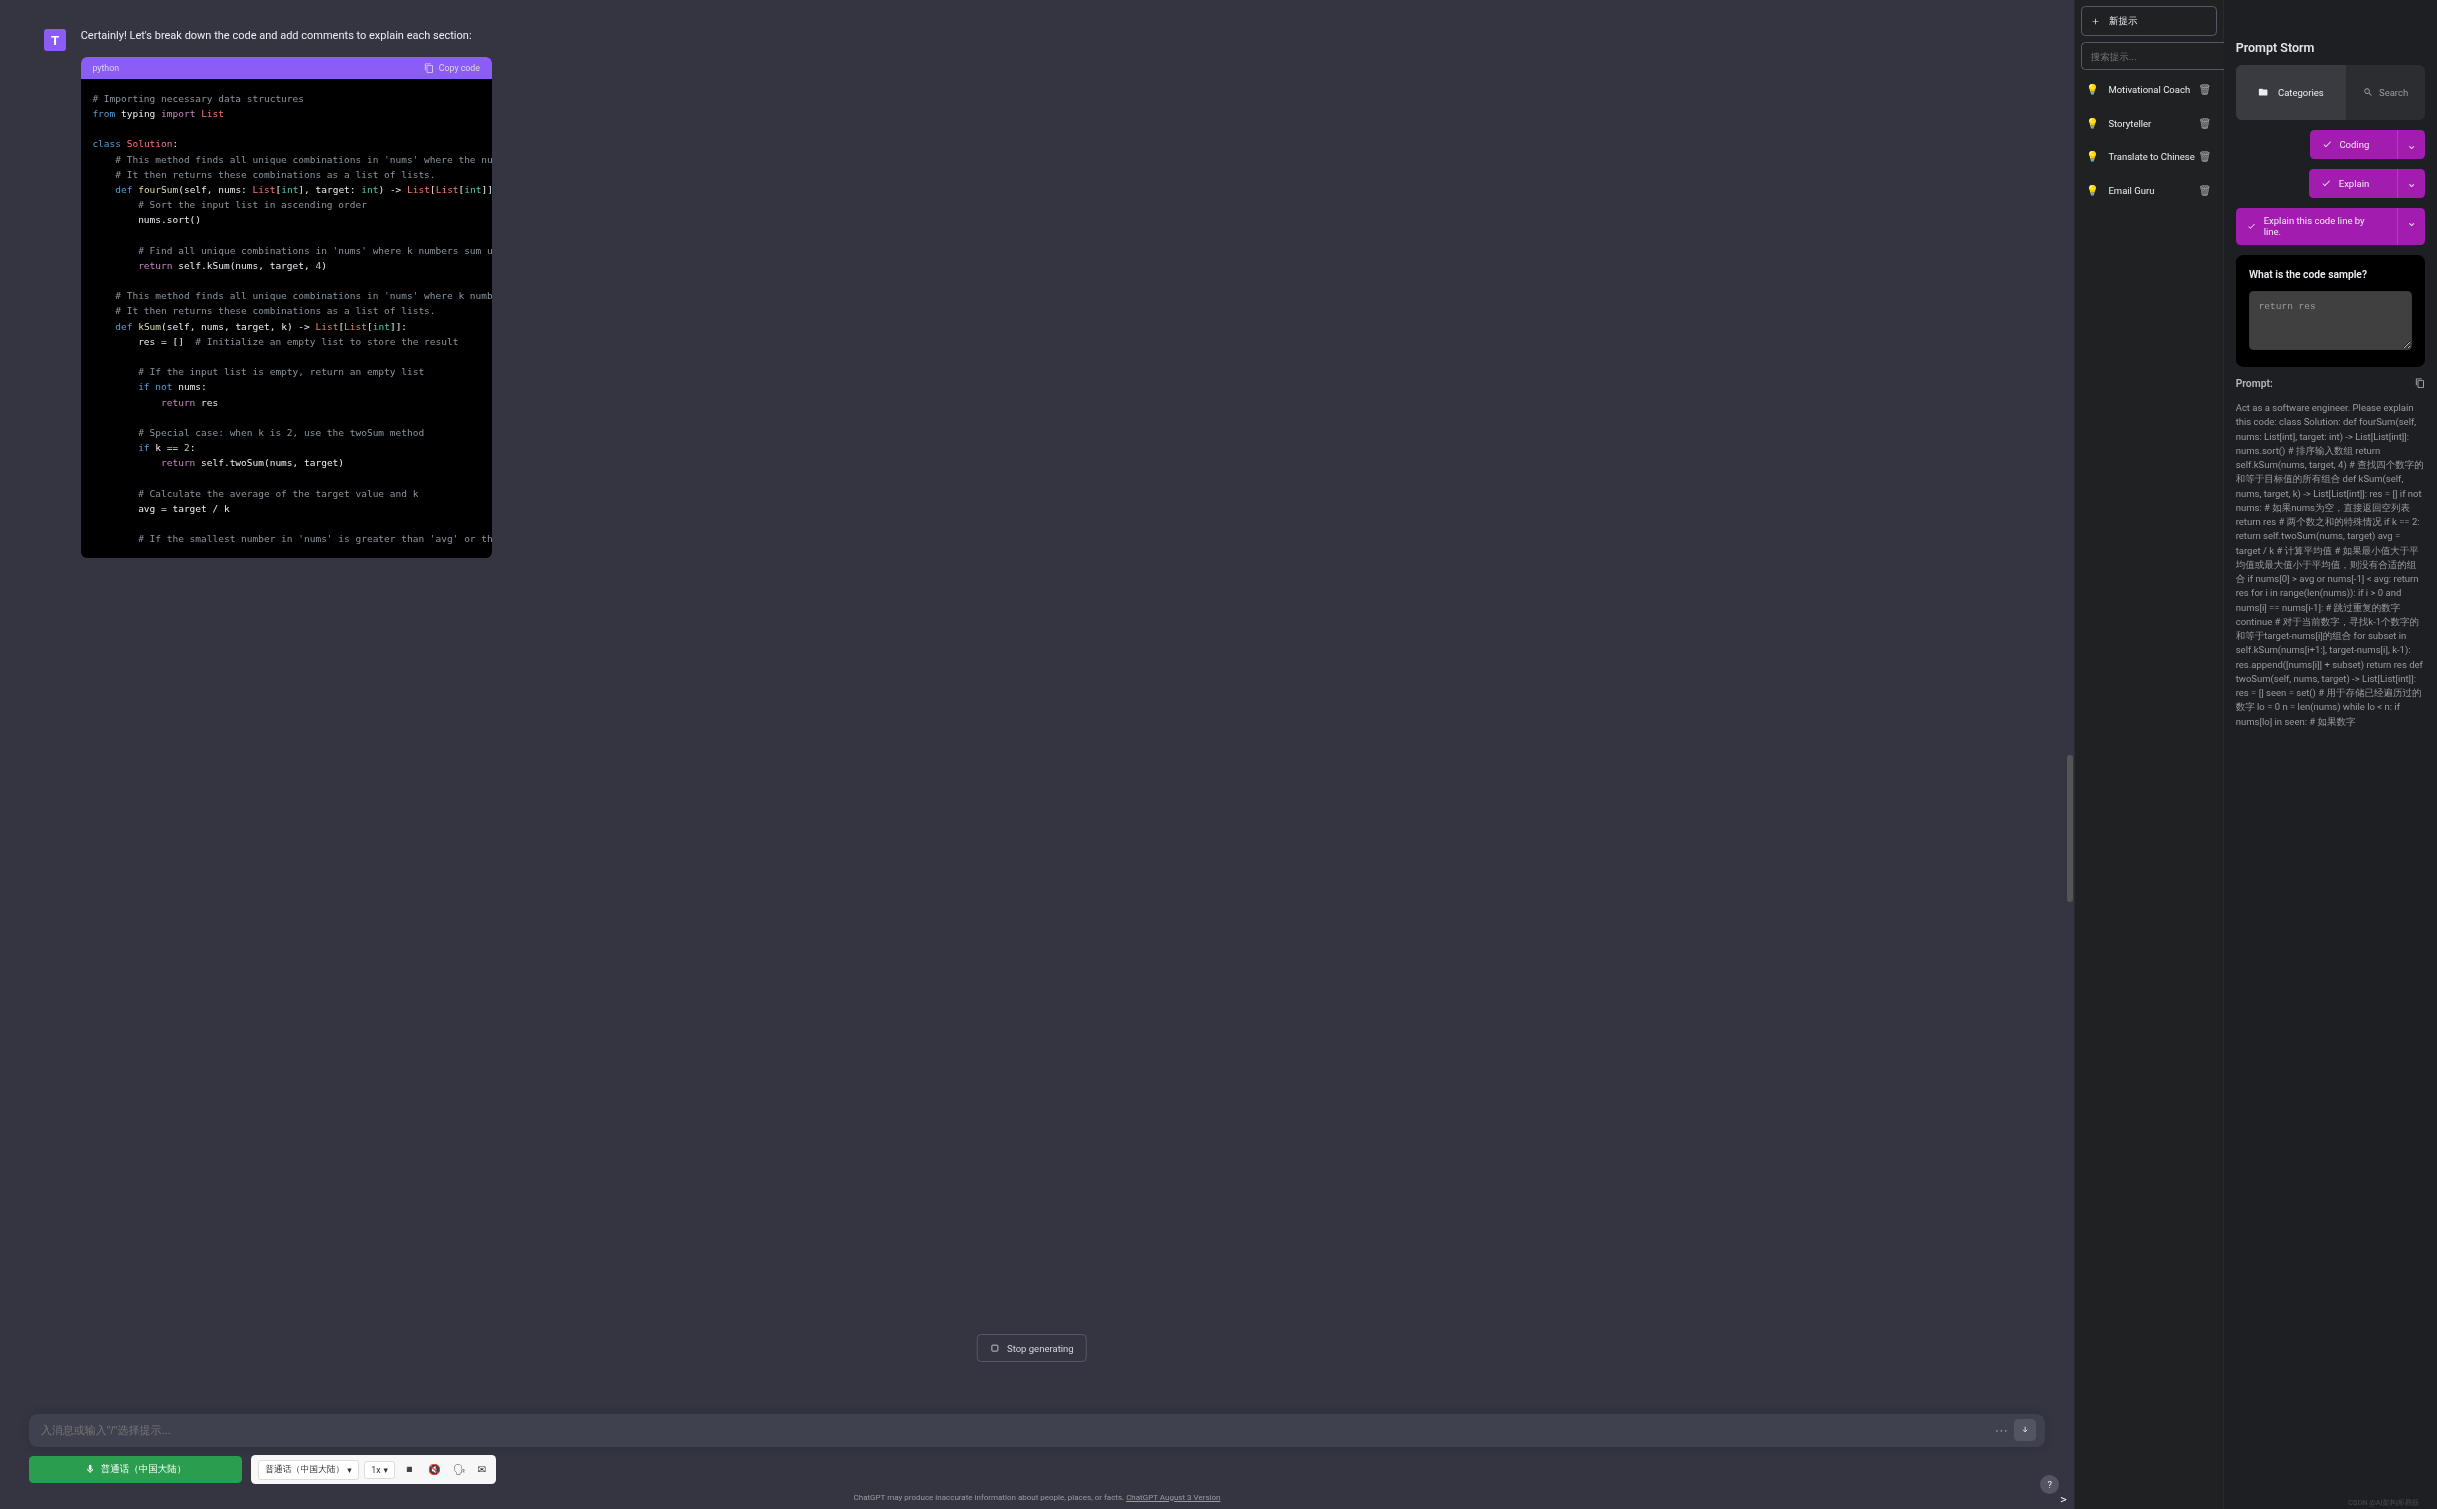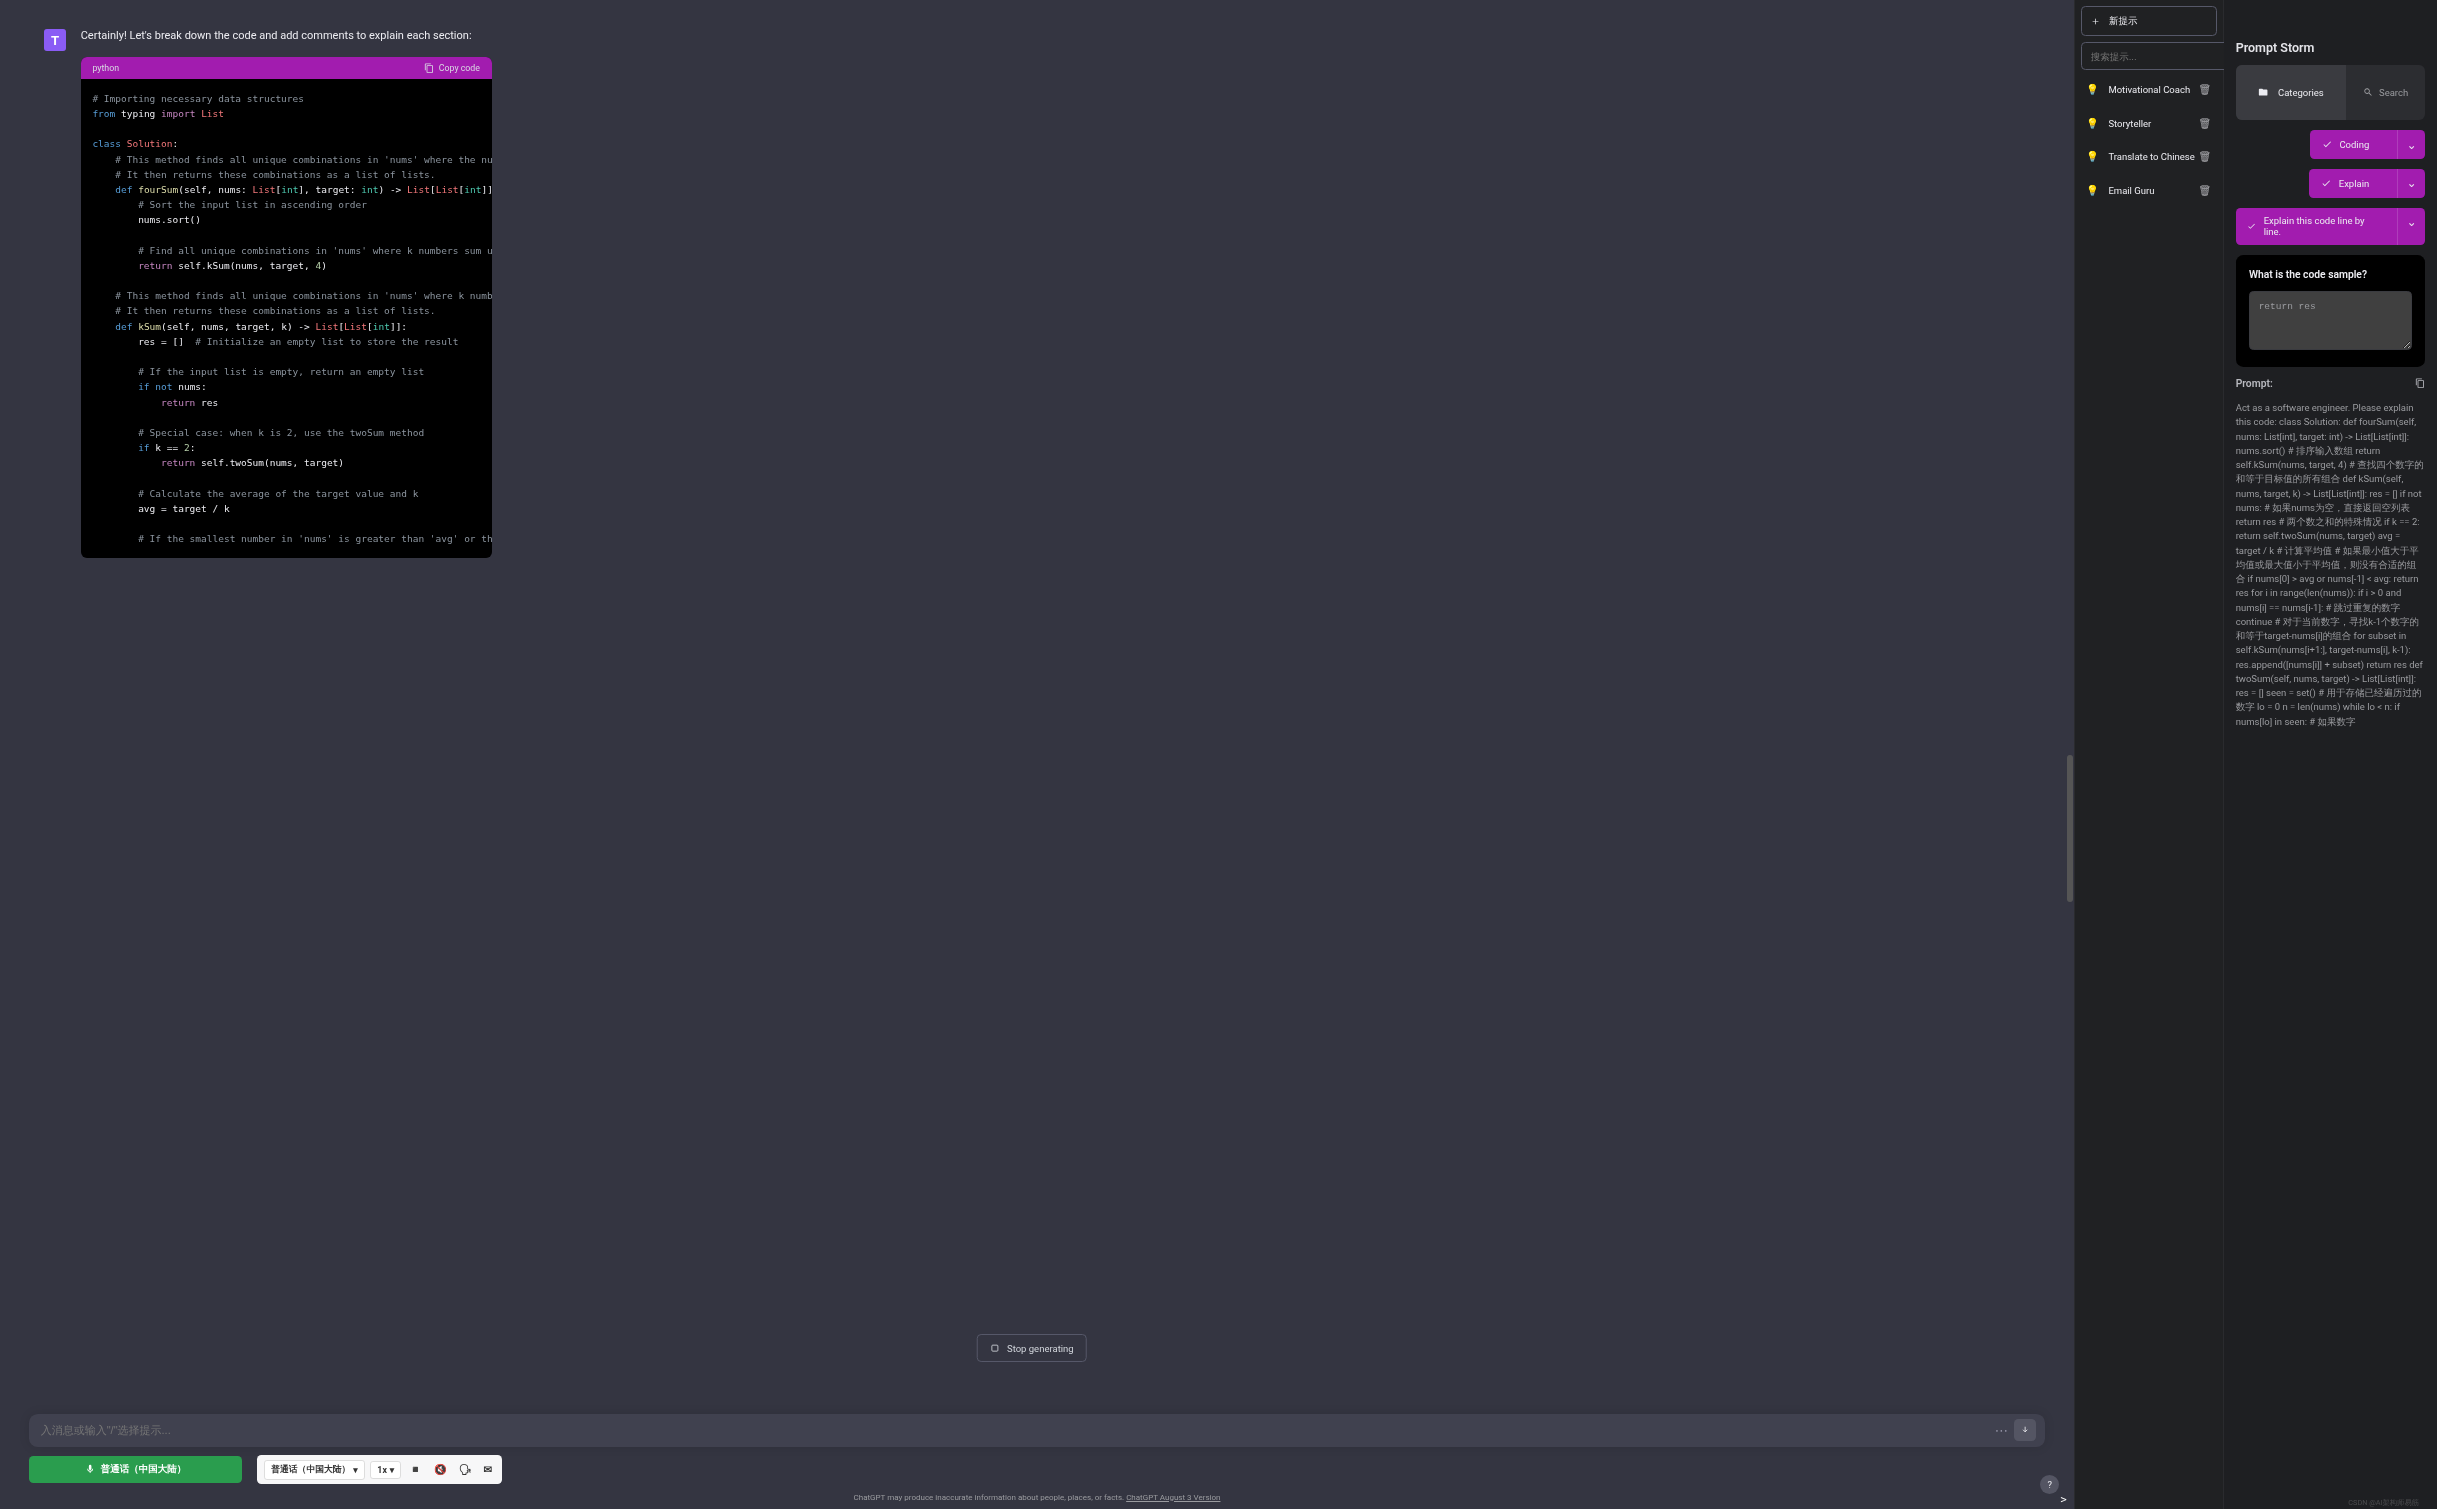--- a/index.html
+++ b/index.html
@@ -51,21 +51,21 @@
       margin-bottom: 14.7px;
       color: #ececf1;
     }
     .code-block {
       background: #000;
       border-radius: 5.9px;
       overflow: hidden;
       max-width: 411px;
     }
     .code-header {
-      background: #a21caf;
+      background: #8b5cf6;
       padding: 5.9px 11.7px;
       display: flex;
       justify-content: space-between;
       align-items: center;
       font-size: 8.8px;
       color: #d9d9e3;
     }
     .copy-btn {
       display: flex;
       align-items: center;
@@ -149,24 +149,23 @@
       height: 22px;
       background: #545563;
       border-radius: 4.4px;
       display: flex;
       align-items: center;
       justify-content: center;
       cursor: pointer;
     }
     .control-row {
       display: flex;
-      gap: 15px;
+      gap: 9px;
       margin-bottom: 8.8px;
       align-items: center;
-      font-weight: bold;
     }
     .mic-btn {
       flex: 1;
       max-width: 213px;
       background: #2a9d4e;
       border-radius: 4.4px;
       padding: 7.3px;
       display: flex;
       align-items: center;
       justify-content: center;

